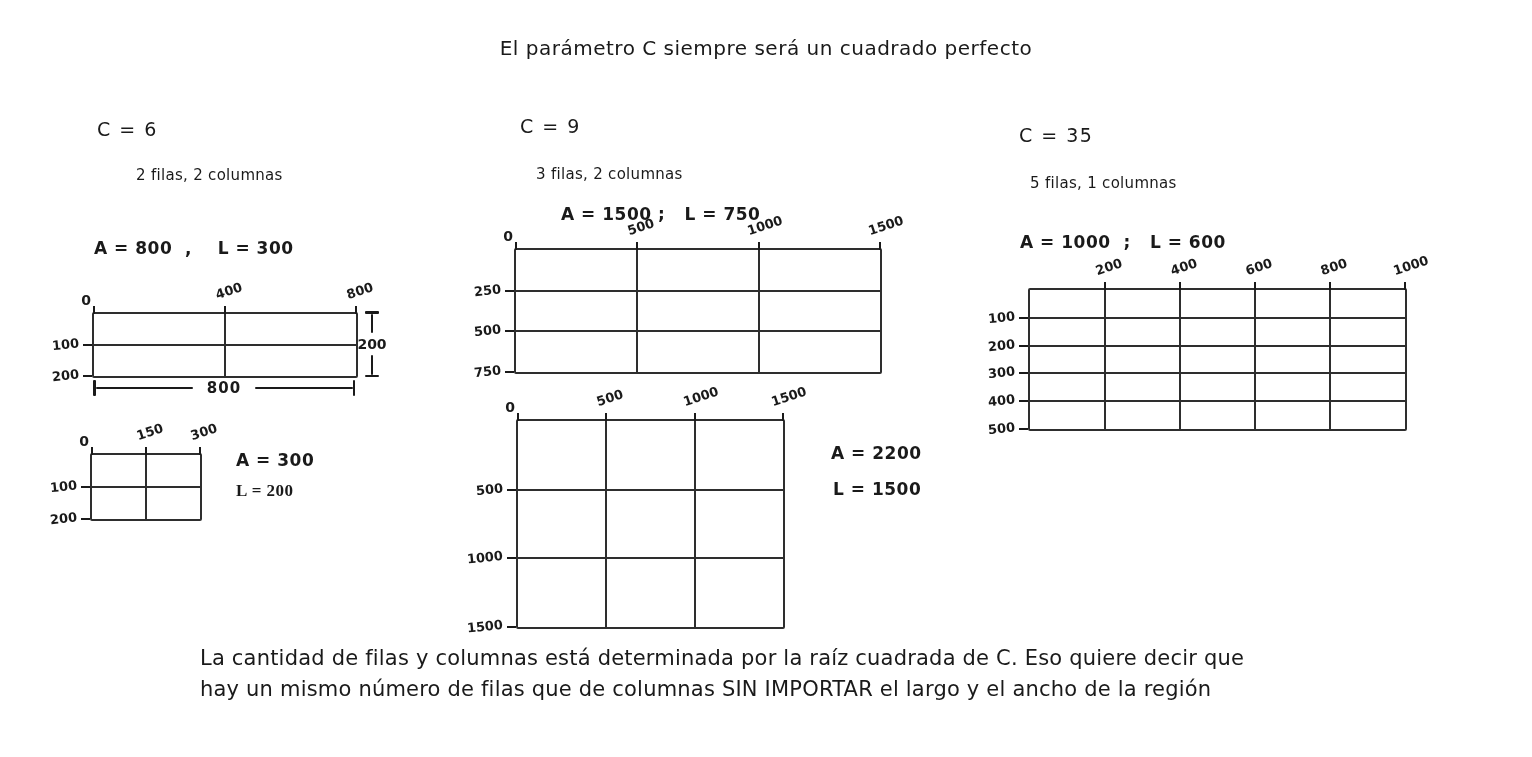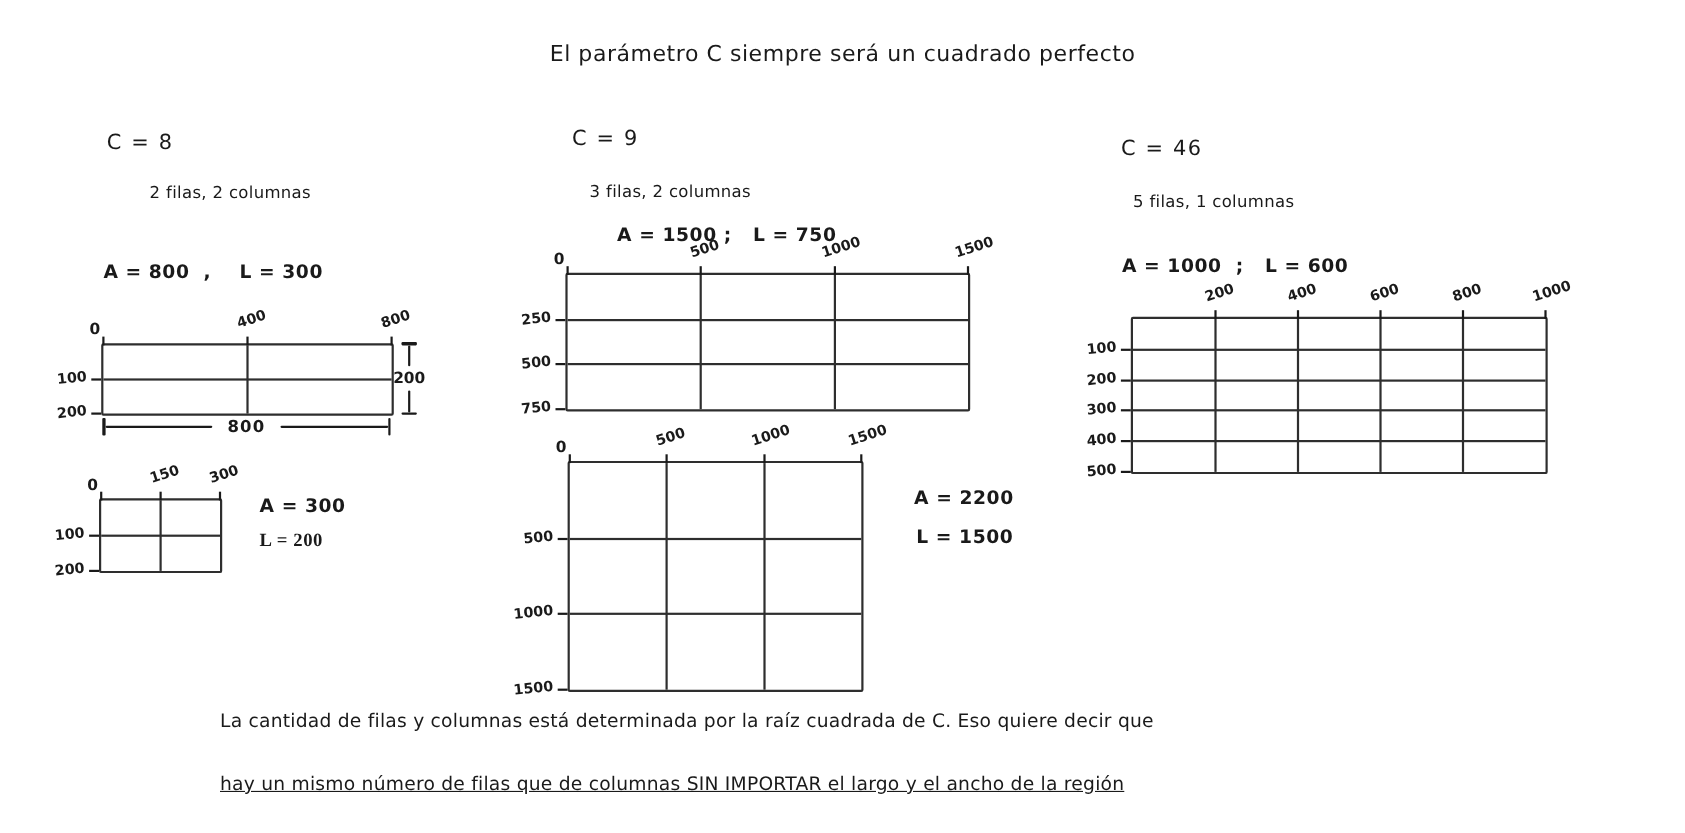--- a/index.html
+++ b/index.html
@@ -9,21 +9,21 @@
   }
   .abs{position:absolute;}
   .title{
     left:0;right:0;top:36px;text-align:center;font-size:20px;
     letter-spacing:.5px;font-weight:500;
   }
   .heading{font-size:19px;font-weight:500;letter-spacing:1.5px;}
   .subheading{font-size:15px;letter-spacing:.3px;}
   .caption{font-size:17px;font-weight:700;white-space:pre;letter-spacing:.5px;}
   .sidelabel{font-size:17px;font-weight:700;letter-spacing:.5px;white-space:pre;}
-  .footer-line{font-size:17px;letter-spacing:.2px;white-space:pre;}
+  .footer-line{font-size:21px;letter-spacing:.2px;white-space:pre;}
 
   
   .grid{position:absolute;border:2px solid #2e2e2e;border-radius:2px;background:transparent;}
   .gline{position:absolute;background:#2e2e2e;}
   .gline.v{top:0;bottom:0;width:2px;transform:translateX(-1px);}
   .gline.h{left:0;right:0;height:2px;transform:translateY(-1px);}
   .tick-x{position:absolute;top:-8px;width:2px;height:8px;background:#1a1a1a;}
   .tick-y{position:absolute;left:-11px;width:9px;height:2px;background:#1a1a1a;}
   .xtick{
     position:absolute;top:-27px;font-size:13px;font-weight:700;white-space:nowrap;
@@ -45,21 +45,21 @@
   .dim-v .line{flex:1;width:2.5px;background:#1a1a1a;border-radius:2px;}
   .dim-v .lbl{padding:3px 0;font-weight:700;font-size:14px;}
 </style>
 </head>
 <body>
 
 <div id="canvas">
 
   <div class="abs title">El parámetro C siempre será un cuadrado perfecto</div>
 
-  <div class="abs heading" style="left:97px;top:118px;">C = 8</div>
+  <div class="abs heading" style="left:97px;top:118px;">C = 6</div>
   <div class="abs subheading" style="left:136px;top:166px;">2 filas, 2 columnas</div>
   <div class="abs caption" style="left:94px;top:238px;">A = 800  ,    L = 300</div>
 
   <div class="grid" style="left:92px;top:312px;width:262px;height:62px;">
       <div class="gline v" style="left: 50%;"></div>
       <div class="gline h" style="top: 50%;"></div>
       <div class="tick-x" style="left: calc(0% - 1px);"></div>
       <span class="xtick zero" style="left: 0%;">0</span>
       <div class="tick-x" style="left: calc(50% - 1px);"></div>
       <span class="xtick rot" style="left: 50%;">400</span>
@@ -145,21 +145,21 @@
       <div class="tick-y" style="top: calc(33.3333% - 1px);"></div>
       <span class="ytick" style="top: 33.3333%;">500</span>
       <div class="tick-y" style="top: calc(66.6667% - 1px);"></div>
       <span class="ytick" style="top: 66.6667%;">1000</span>
       <div class="tick-y" style="top: calc(100% - 1px);"></div>
       <span class="ytick" style="top: 100%;">1500</span>
     </div>
   <div class="abs sidelabel" style="left:831px;top:443px;">A = 2200</div>
   <div class="abs sidelabel" style="left:833px;top:479px;">L = 1500</div>
 
-  <div class="abs heading" style="left:1019px;top:124px;">C = 46</div>
+  <div class="abs heading" style="left:1019px;top:124px;">C = 35</div>
   <div class="abs subheading" style="left:1030px;top:174px;">5 filas, 1 columnas</div>
   <div class="abs caption" style="left:1020px;top:232px;">A = 1000  ;   L = 600</div>
 
   <div class="grid" style="left:1028px;top:288px;width:375px;height:139px;">
       <div class="gline v" style="left: 20%;"></div>
       <div class="gline v" style="left: 40%;"></div>
       <div class="gline v" style="left: 60%;"></div>
       <div class="gline v" style="left: 80%;"></div>
       <div class="gline h" style="top: 20%;"></div>
       <div class="gline h" style="top: 40%;"></div>
@@ -181,15 +181,15 @@
       <span class="ytick" style="top: 40%;">200</span>
       <div class="tick-y" style="top: calc(60% - 1px);"></div>
       <span class="ytick" style="top: 60%;">300</span>
       <div class="tick-y" style="top: calc(80% - 1px);"></div>
       <span class="ytick" style="top: 80%;">400</span>
       <div class="tick-y" style="top: calc(100% - 1px);"></div>
       <span class="ytick" style="top: 100%;">500</span>
     </div>
 
   <div class="abs footer-line" style="left:200px;top:646px;">La cantidad de filas y columnas está determinada por la raíz cuadrada de C. Eso quiere decir que</div>
-  <div class="abs footer-line" style="left:200px;top:703px;text-decoration:underline;">hay un mismo número de filas que de columnas SIN IMPORTAR el largo y el ancho de la región</div>
+  <div class="abs footer-line" style="left:200px;top:677px;">hay un mismo número de filas que de columnas SIN IMPORTAR el largo y el ancho de la región</div>
 
 </div>
 
 </body></html>

